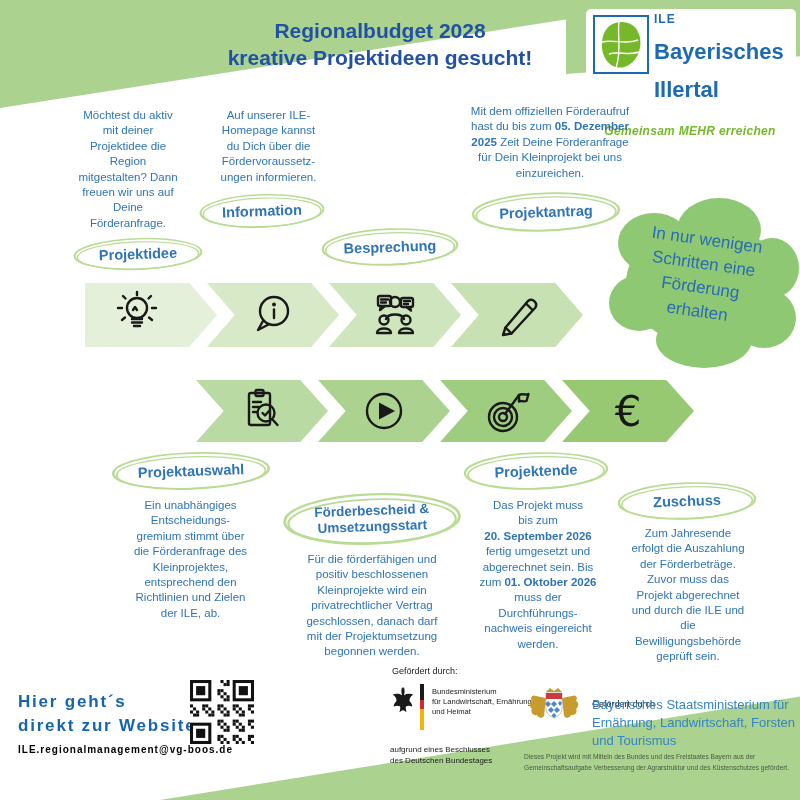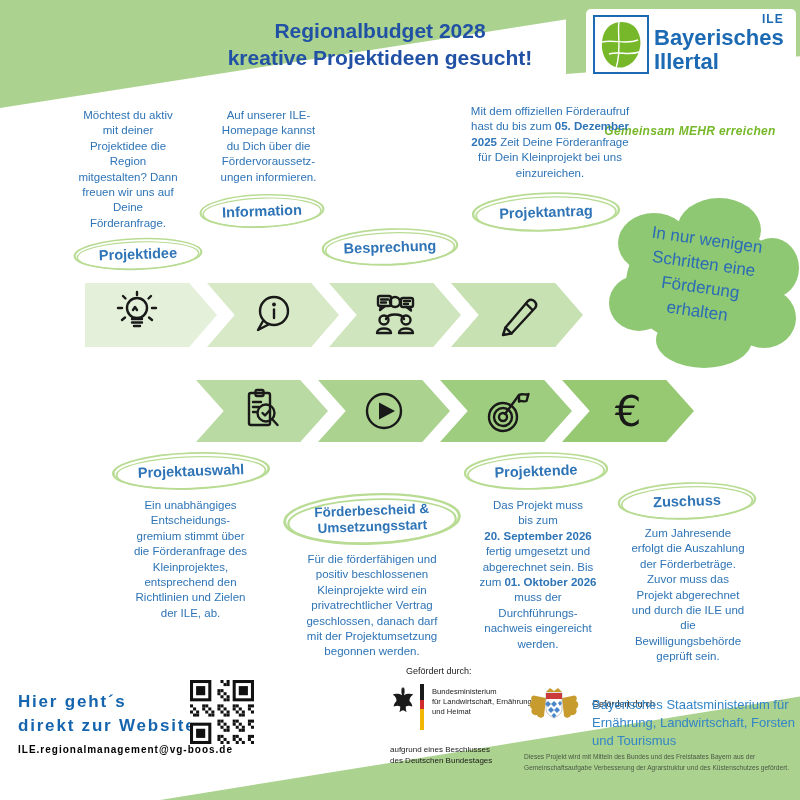--- a/index.html
+++ b/index.html
@@ -13,22 +13,22 @@
   .band-bottom{position:absolute;left:0;top:690px;width:800px;height:110px;background:#abd28e;
     clip-path:polygon(20% 100%,100% 6%,100% 100%);}
   
   .title{position:absolute;left:170px;top:18px;width:420px;text-align:center;
     color:#2151a5;font-weight:bold;font-size:21px;line-height:1.28;}
   
   .logo-card{position:absolute;left:586px;top:9px;width:210px;height:68px;background:#fff;border-radius:5px;}
   .logo-map-box{position:absolute;left:7px;top:6px;width:52px;height:55px;border:2.5px solid #1b6ab3;
     background:#fff;display:flex;align-items:center;justify-content:center;}
   .logo-text{position:absolute;left:68px;top:4px;color:#1b6ab3;font-weight:bold;line-height:1;}
-  .logo-org{font-size:12px;letter-spacing:1px;text-align:right;}
-  .logo-name{font-size:22px;margin-top:2px;}
+  .logo-org{font-size:12px;letter-spacing:1px;}
+  .logo-name{font-size:22px;margin-top:16px;}
   .logo-tagline{position:absolute;left:582px;top:80px;width:216px;text-align:center;
     color:#76b82a;font-style:italic;font-size:12px;font-weight:bold;letter-spacing:.3px;margin-top:44px;}
   
   .cloud-svg{position:absolute;left:604px;top:188px;}
   .cloud-text{position:absolute;left:622px;top:228px;width:160px;text-align:center;
     color:#2b6cb5;font-size:17px;line-height:1.42;white-space:pre-line;
     transform:rotate(8deg);}
   
   .tb{position:absolute;color:#2e74b6;font-size:11.5px;line-height:1.34;text-align:center;white-space:pre-line;}
   .tb b{font-weight:bold;}
@@ -50,21 +50,21 @@
   
   .contact-head{position:absolute;left:18px;top:690px;color:#1565ae;font-weight:bold;
     font-size:17px;line-height:1.4;letter-spacing:1.8px;white-space:pre-line;}
   .contact-email{position:absolute;left:18px;top:744px;color:#000000;font-weight:bold;
     font-size:10px;letter-spacing:1px;}
   .contact-phone{position:absolute;left:18px;top:766px;color:#1565ae;font-weight:bold;
     font-size:15.5px;letter-spacing:1.8px;margin-top:44px;}
   .qr{position:absolute;left:190px;top:680px;}
   
   .fund-label{position:absolute;color:#1a1a1a;font-size:9px;}
-  .fed-label{left:406px;top:666px;}
+  .fed-label{left:392px;top:666px;}
   .eagle{position:absolute;left:390px;top:684px;}
   .stripe{position:absolute;left:420px;top:684px;width:4px;height:46px;
     background:linear-gradient(#1a1a1a 0 34%,#d02c2c 34% 55%,#f2b705 55% 100%);}
   .fed-ministry{position:absolute;left:432px;top:687px;color:#1a1a1a;font-size:7.6px;line-height:1.3;white-space:pre-line;}
   .fed-note{position:absolute;left:390px;top:744px;color:#1a1a1a;font-size:8px;line-height:1.4;white-space:pre-line;}
   .bav-arms{position:absolute;left:526px;top:684px;}
   .bav-label{left:592px;top:699px;}
   .bav-ministry{position:absolute;left:592px;top:696px;color:#3385c6;font-size:13px;line-height:1.4;white-space:pre-line;}
   .bav-note{position:absolute;left:524px;top:752px;color:#4b5a47;font-size:6.6px;line-height:1.6;white-space:pre-line;}
   svg .ln{fill:none;stroke:#191919;stroke-width:2.4;stroke-linecap:round;stroke-linejoin:round;}

